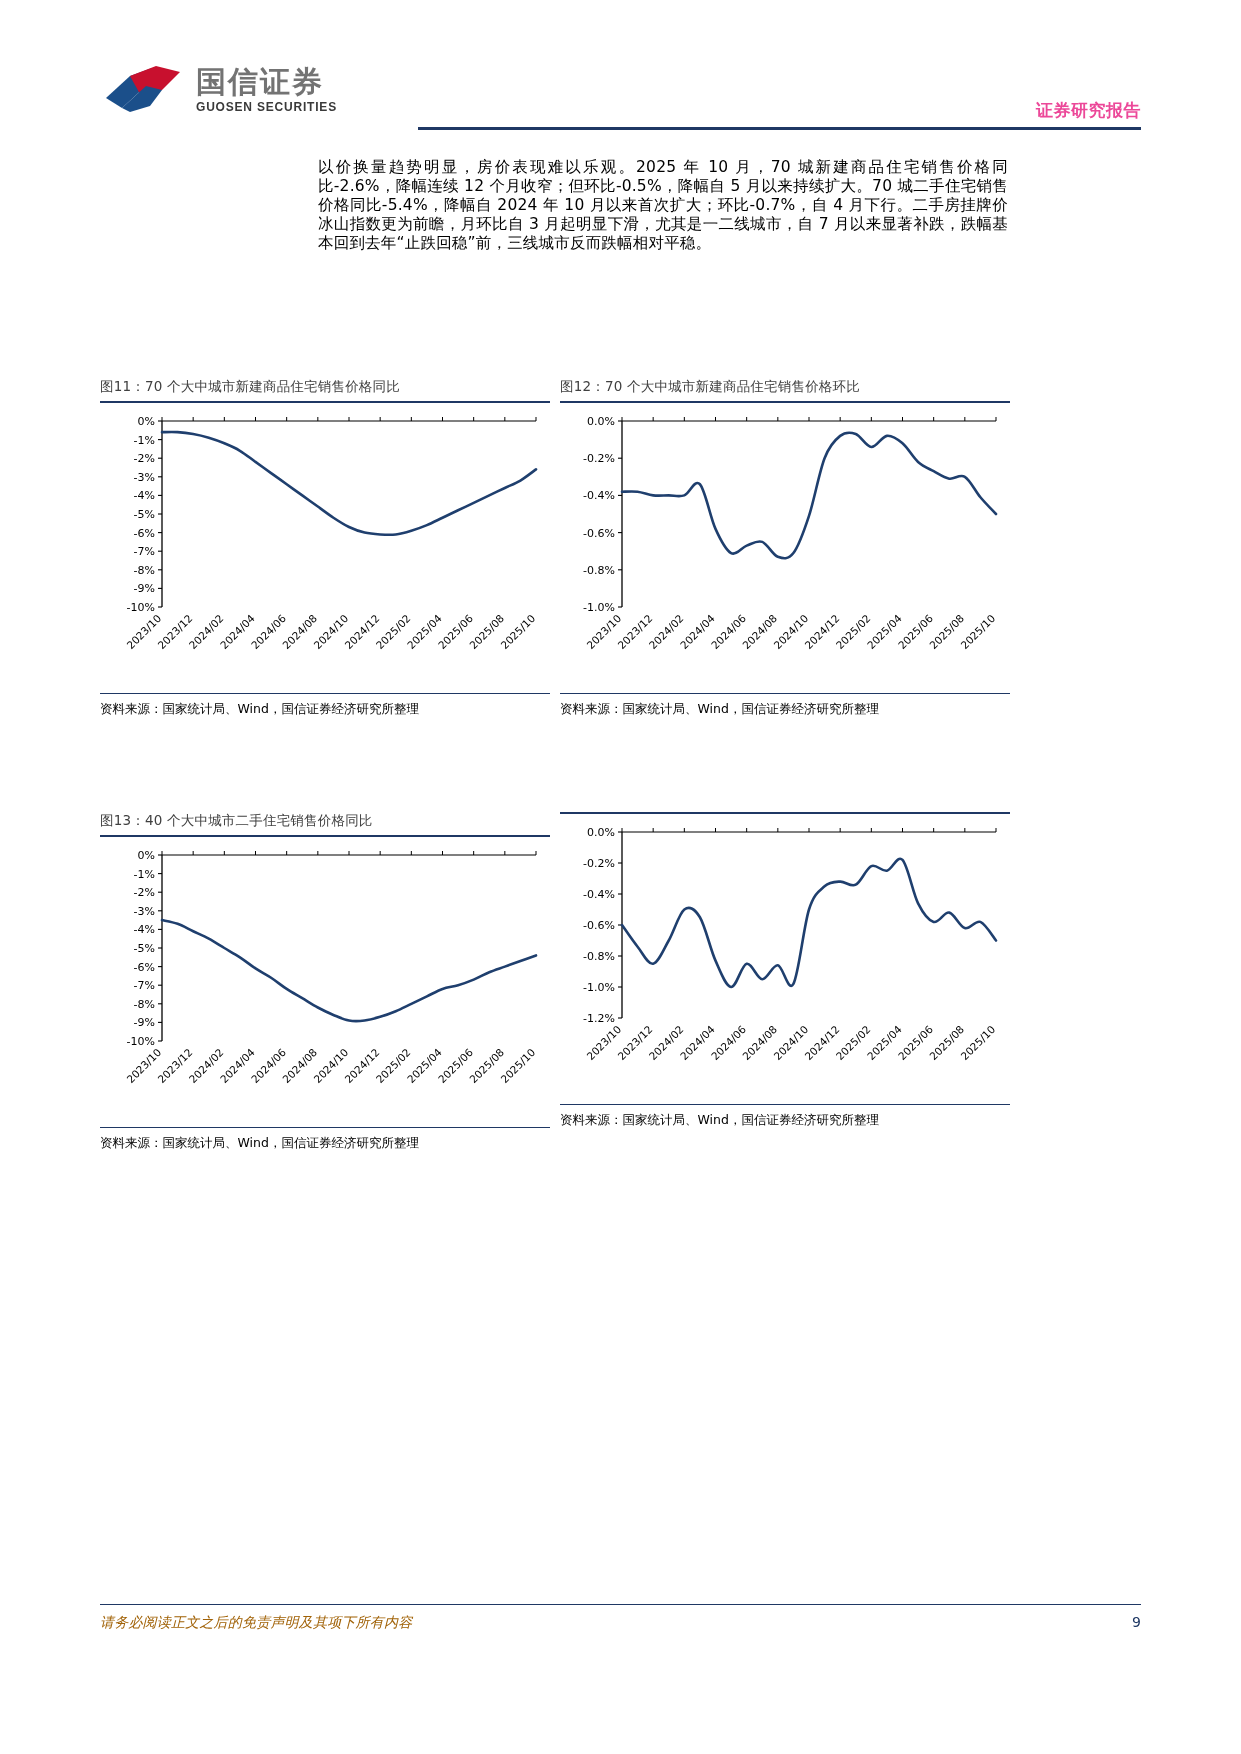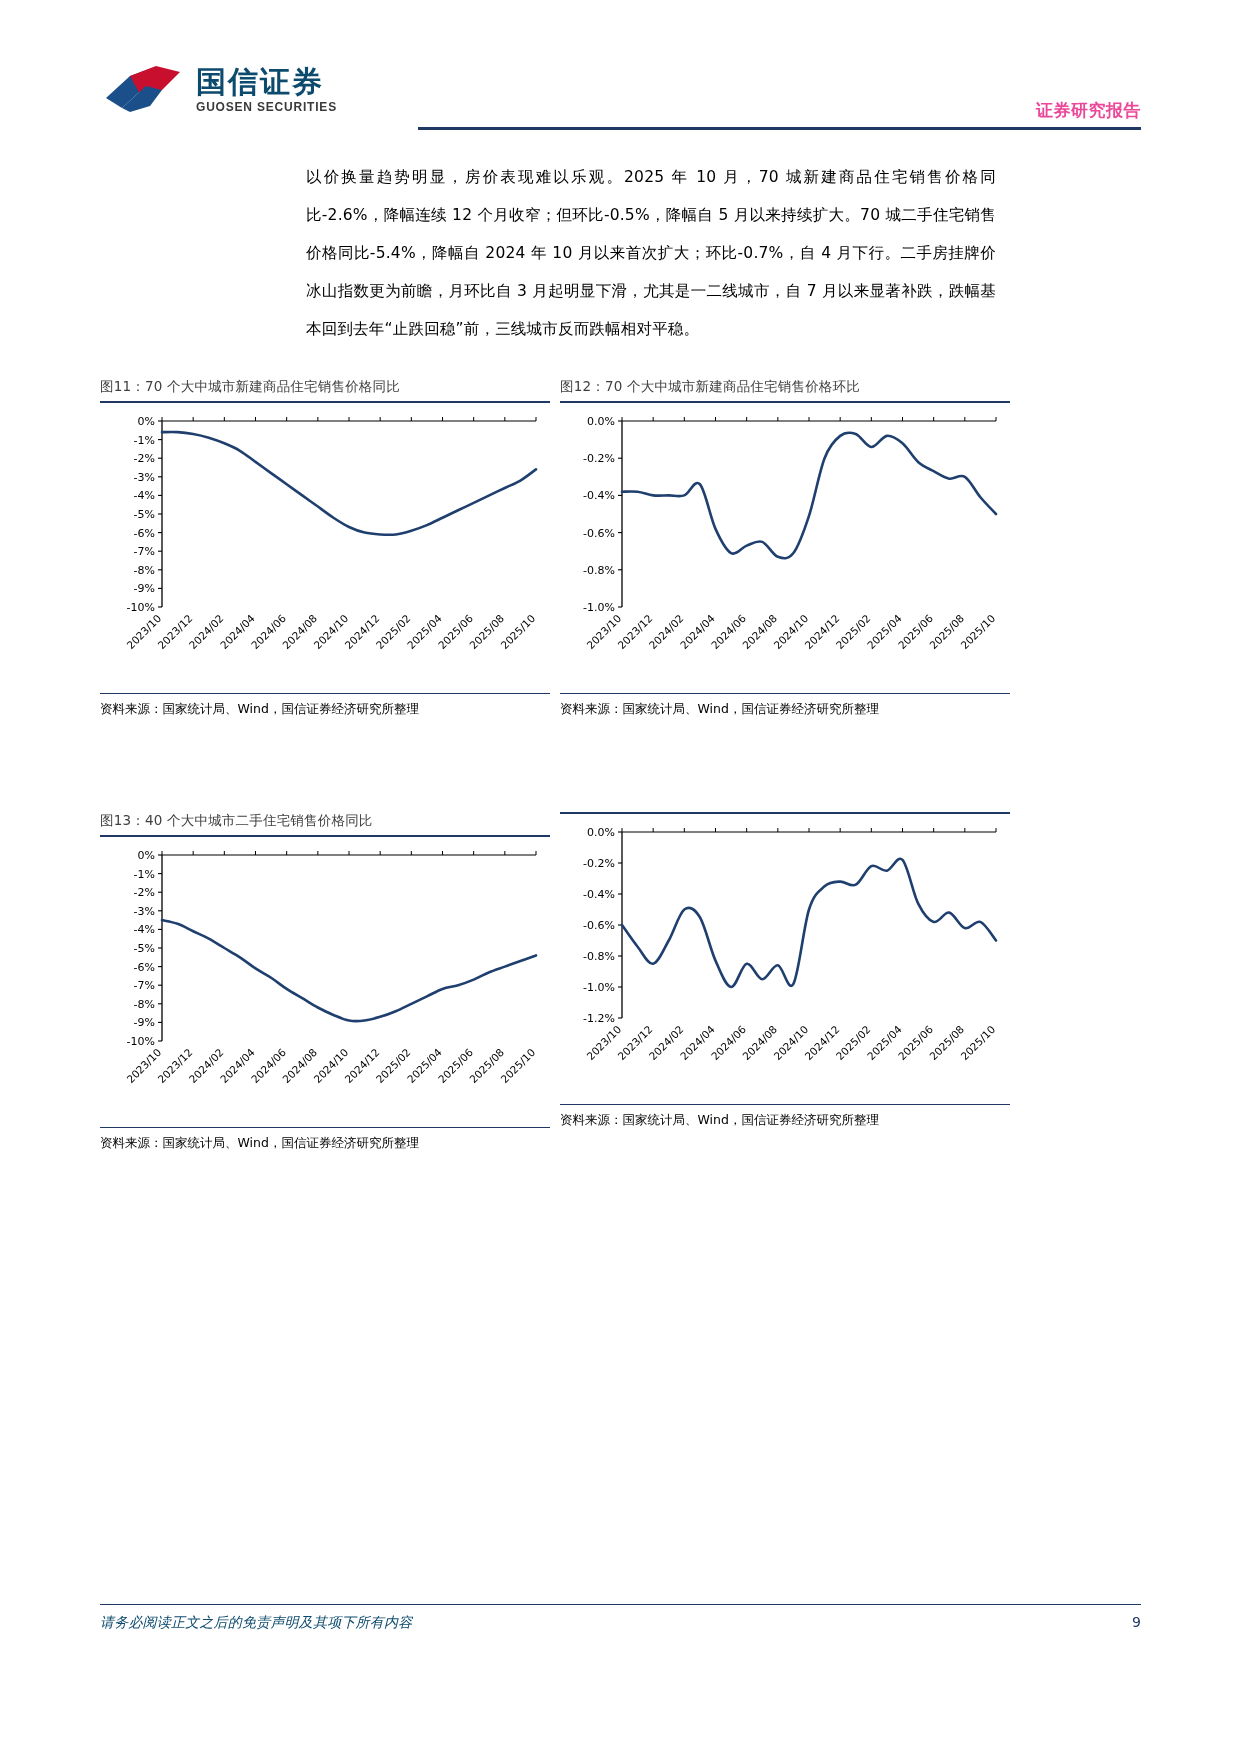--- a/index.html
+++ b/index.html
@@ -16,21 +16,21 @@
   
   .page-header {
     position: absolute;
     left: 100px; top: 60px; width: 1041px; height: 70px;
   }
   .logo-wrap { position:absolute; left:0; top:4px; display:flex; align-items:center; gap:10px; }
   .logo-mark { width: 86px; height: 52px; }
   .logo-text-block { display:flex; flex-direction:column; justify-content:center; }
   .logo-cn {
     font-size: 30px; font-weight: 700; letter-spacing: 2px;
-    color: #0c4a6e; line-height: 1.05;
+    color: #737373; line-height: 1.05;
     font-family: "DejaVu Sans", sans-serif;
   }
   .logo-en {
     font-size: 12px; font-weight: 700; letter-spacing: 0.8px;
     color: #3a3a3a; line-height: 1.2; margin-top: 2px;
   }
   .header-right {
     position:absolute; right:0; bottom:8px;
     font-size: 17px; font-weight: 700; color:#ec4899;
     font-family: "DejaVu Sans", sans-serif;
@@ -38,24 +38,24 @@
   }
   .header-rule {
     position: absolute;
     left: 318px; right: 0; bottom: 0;
     height: 3px; background: #1f3864;
   }
 
   
   .body-text {
     position: absolute;
-    left: 306px; top: 158px; width: 690px;
+    left: 318px; top: 158px; width: 690px;
     font-family: "DejaVu Sans", sans-serif;
     font-size: 15.5px;
-    line-height: 38px;
+    line-height: 19px;
     color: #000;
     text-align: justify;
     letter-spacing: 0.2px;
   }
 
   
   .fig {
     position: absolute;
     width: 450px;
   }
@@ -84,21 +84,21 @@
   .chart-svg { display:block; }
 
   
   .footer-rule {
     position:absolute; left:100px; right:100px; top:1604px;
     height:1px; background:#1f3864;
   }
   .footer-note {
     position:absolute; left:100px; top:1614px;
     font-family:"DejaVu Sans", sans-serif;
-    font-size:14px; font-style:italic; color:#0c4a6e;
+    font-size:14px; font-style:italic; color:#a16207;
     letter-spacing:0.2px;
   }
   .footer-page {
     position:absolute; right:100px; top:1614px;
     font-family:"DejaVu Sans", sans-serif;
     font-size:14px; color:#1f3864;
   }
 
   text { font-family: "DejaVu Sans", sans-serif; }
 </style>

